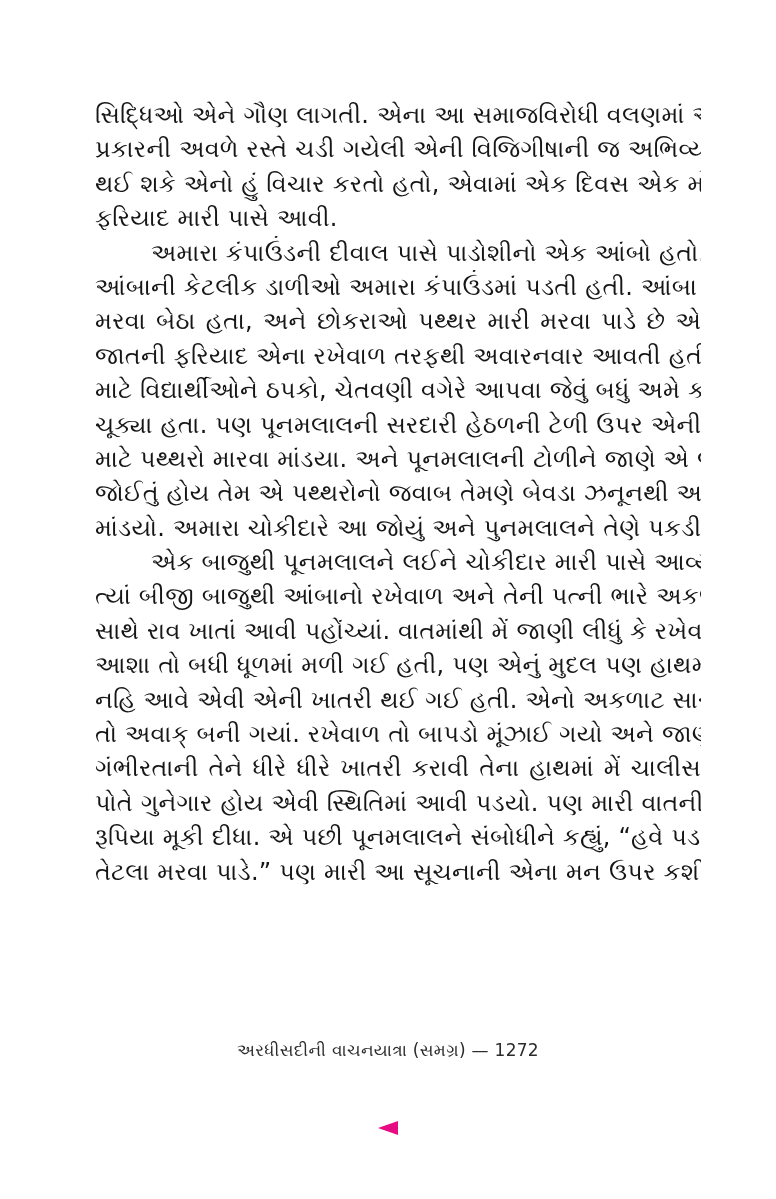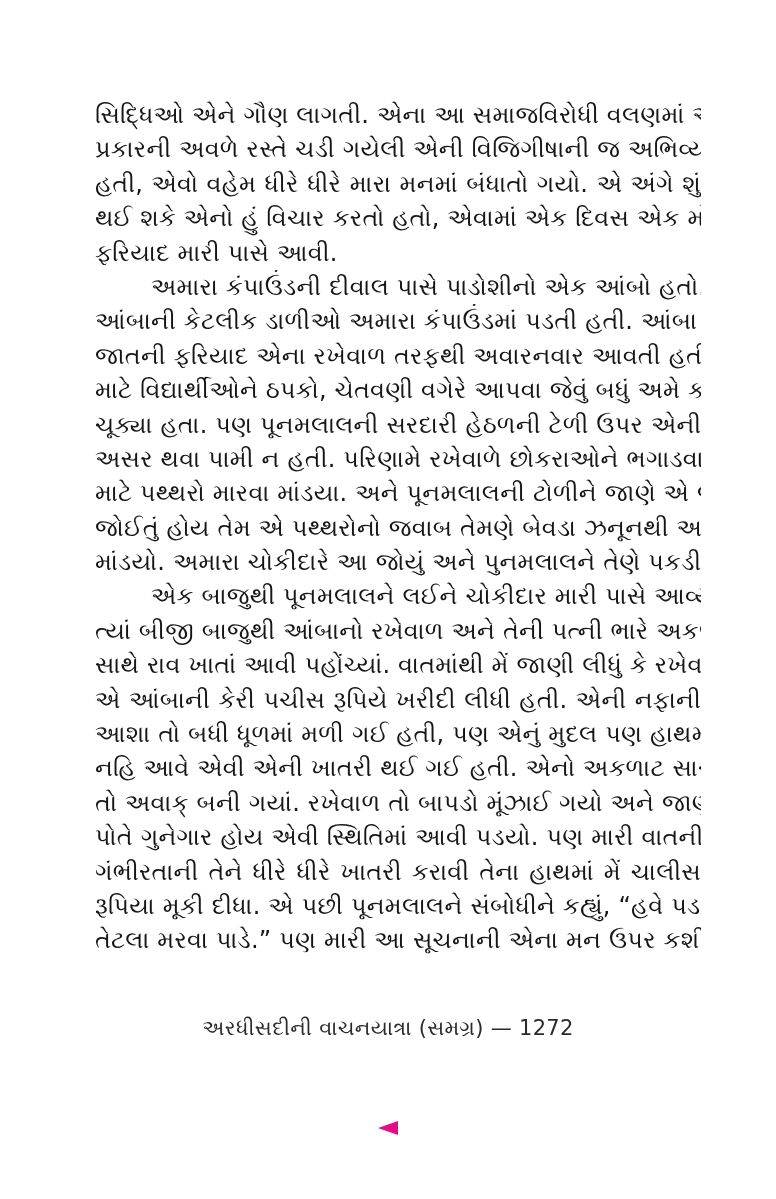--- a/index.html
+++ b/index.html
@@ -39,24 +39,24 @@
   .line.short {
     text-align: center;
     text-align-last: left;
   }
   .line.indent {
     padding-left: 56px;
   }
   .footer {
     position: absolute;
     left: 0;
-    top: 1016px;
+    top: 1040px;
     width: 776px;
     text-align: center;
-    font-size: 21px;
+    font-size: 17px;
     color: #2b2b2b;
     letter-spacing: 0.3px;
   }
   .nav-arrow {
     position: absolute;
     left: 378px;
     top: 1121px;
     width: 0;
     height: 0;
     border-style: solid;
@@ -68,47 +68,45 @@
 </head>
 <body>
 
 <div class="page">
 
   <div class="text-block">
 
     <div class="para">
       <div class="line">સિદ્ધિઓ એને ગૌણ લાગતી. એના આ સમાજવિરોધી વલણમાં એક</div>
       <div class="line">પ્રકારની અવળે રસ્તે ચડી ગયેલી એની વિજિગીષાની જ અભિવ્યક્તિ</div>
-      <div class="line">હતી, એવો વહેમ ધીરે ધીરે મારા મનમાં બંધાતો ગયો. એ અંગે શું</div>
       <div class="line">થઈ શકે એનો હું વિચાર કરતો હતો, એવામાં એક દિવસ એક મોટી</div>
       <div class="line short">ફરિયાદ મારી પાસે આવી.</div>
     </div>
 
     <div class="para">
       <div class="line indent">અમારા કંપાઉંડની દીવાલ પાસે પાડોશીનો એક આંબો હતો. એ</div>
       <div class="line">આંબાની કેટલીક ડાળીઓ અમારા કંપાઉંડમાં પડતી હતી. આંબા ઉપર</div>
+      <div class="line">મરવા બેઠા હતા, અને છોકરાઓ પથ્થર મારી મરવા પાડે છે એ</div>
       <div class="line">જાતની ફરિયાદ એના રખેવાળ તરફથી અવારનવાર આવતી હતી. એ</div>
       <div class="line">માટે વિદ્યાર્થીઓને ઠપકો, ચેતવણી વગેરે આપવા જેવું બધું અમે કરી</div>
       <div class="line">ચૂક્યા હતા. પણ પૂનમલાલની સરદારી હેઠળની ટેળી ઉપર એની કશી</div>
-      <div class="line">અસર થવા પામી ન હતી. પરિણામે રખેવાળે છોકરાઓને ભગાડવા</div>
       <div class="line">માટે પથ્થરો મારવા માંડયા. અને પૂનમલાલની ટોળીને જાણે એ જ</div>
       <div class="line">જોઈતું હોય તેમ એ પથ્થરોનો જવાબ તેમણે બેવડા ઝનૂનથી આપવા</div>
       <div class="line">માંડયો. અમારા ચોકીદારે આ જોયું અને પુનમલાલને તેણે પકડી લીધો.</div>
     </div>
 
     <div class="para">
       <div class="line indent">એક બાજુથી પૂનમલાલને લઈને ચોકીદાર મારી પાસે આવ્યો,</div>
       <div class="line">ત્યાં બીજી બાજુથી આંબાનો રખેવાળ અને તેની પત્ની ભારે અકળાટ</div>
       <div class="line">સાથે રાવ ખાતાં આવી પહોંચ્યાં. વાતમાંથી મેં જાણી લીધું કે રખેવાળે</div>
-      <div class="line">એ આંબાની કેરી પચીસ રૂપિયે ખરીદી લીધી હતી. એની નફાની</div>
       <div class="line">આશા તો બધી ધૂળમાં મળી ગઈ હતી, પણ એનું મુદલ પણ હાથમાં</div>
       <div class="line">નહિ આવે એવી એની ખાતરી થઈ ગઈ હતી. એનો અકળાટ સાચો</div>
       <div class="line">તો અવાક્ બની ગયાં. રખેવાળ તો બાપડો મૂંઝાઈ ગયો અને જાણે</div>
+      <div class="line">ગંભીરતાની તેને ધીરે ધીરે ખાતરી કરાવી તેના હાથમાં મેં ચાલીસ</div>
       <div class="line">પોતે ગુનેગાર હોય એવી સ્થિતિમાં આવી પડયો. પણ મારી વાતની</div>
-      <div class="line">ગંભીરતાની તેને ધીરે ધીરે ખાતરી કરાવી તેના હાથમાં મેં ચાલીસ</div>
       <div class="line">રૂપિયા મૂકી દીધા. એ પછી પૂનમલાલને સંબોધીને કહ્યું, “હવે પડાય</div>
       <div class="line">તેટલા મરવા પાડે.” પણ મારી આ સૂચનાની એના મન ઉપર કશી જ</div>
     </div>
 
   </div>
 
   <div class="footer">
     <span>અરધીસદીની વાચનયાત્રા (સમગ્ર) — 1272</span>
   </div>
 

